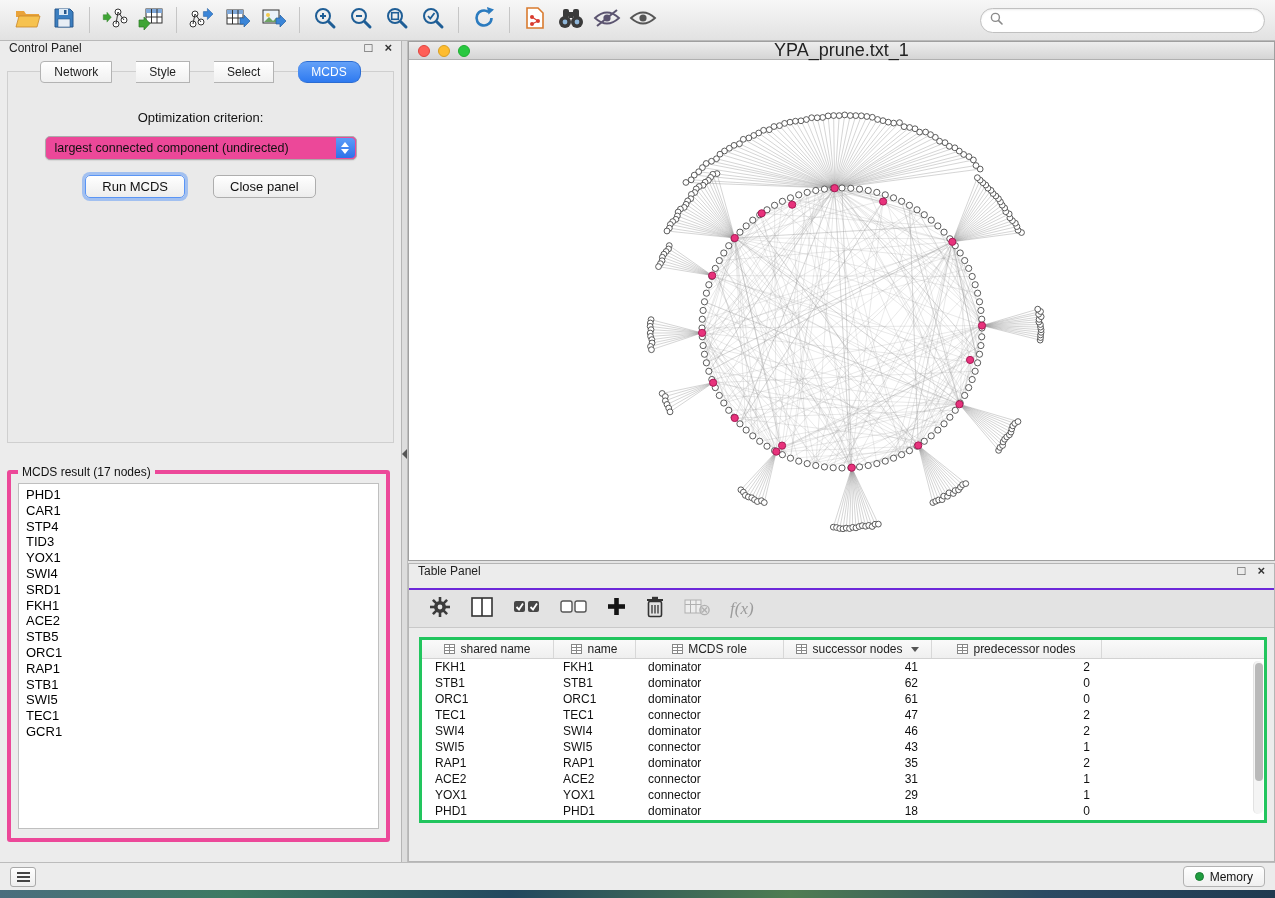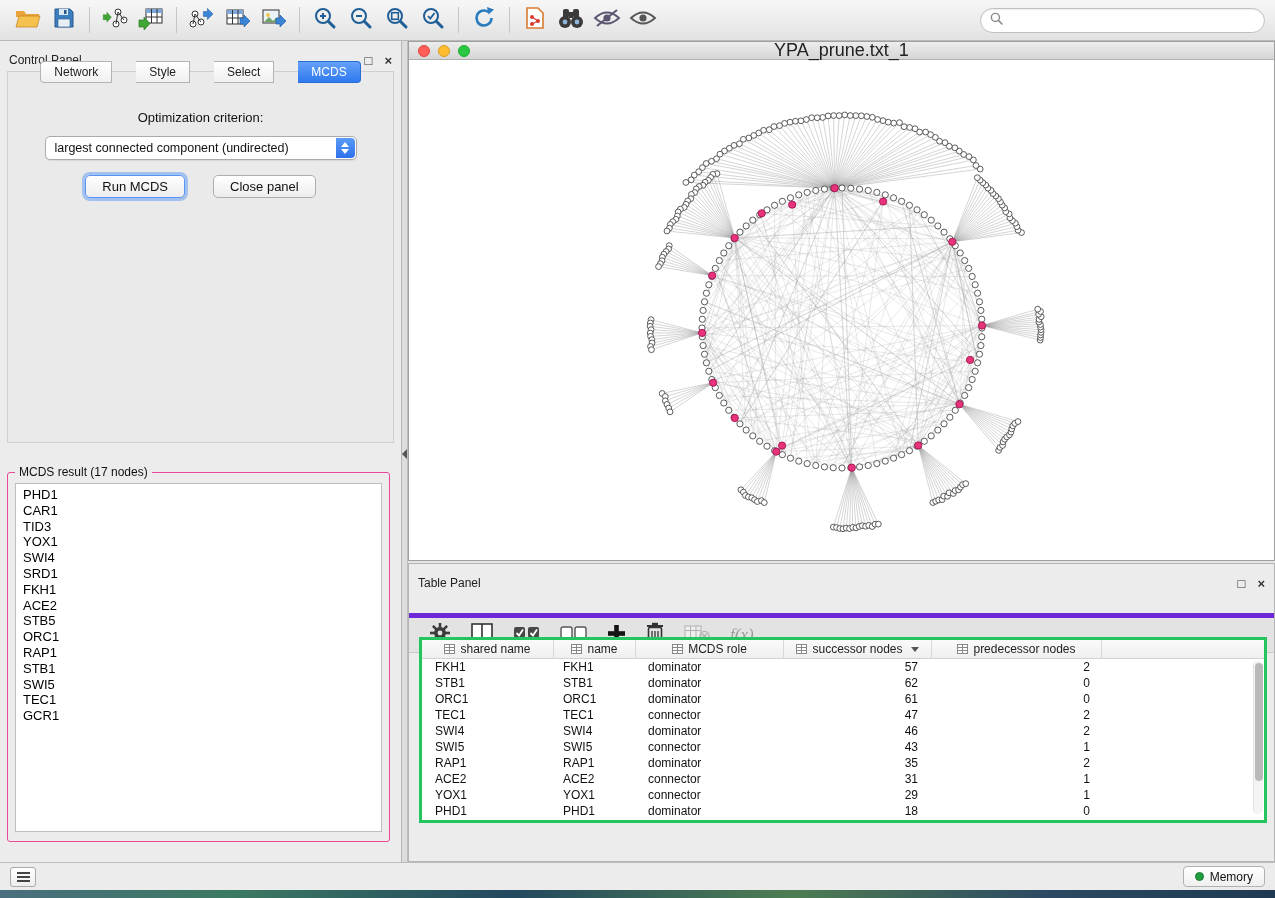--- a/index.html
+++ b/index.html
@@ -26,62 +26,62 @@
     display:flex; align-items:center; padding:0 9px; gap:5px;
     box-shadow: inset 0 1px 2px rgba(0,0,0,.08);
   }
   #search-box input { border:none; outline:none; flex:1; font-size:12px; background:transparent; font-family:"Liberation Sans",sans-serif; }
 
   
   #control-panel {
     position:absolute; left:0; top:41px; width:402px; bottom:36px;
     background:#ececec; border-right:1px solid #b5b5b5;
   }
-  .panel-header { height:26px; display:flex; align-items:flex-end; padding:0 9px; font-size:12px; color:#222; }
+  .panel-header { height:26px; display:flex; align-items:flex-start; padding:0 9px; font-size:12px; color:#222; }
   .win-btns { margin-left:auto; display:flex; gap:12px; font-size:13px; color:#333; align-items:center; }
   .win-btn { cursor:default; line-height:1; }
   .cp-box {
     position:absolute; left:7px; right:7px; top:30px; height:372px;
     border:1px solid #cfcfcf; background:#eaeaea;
   }
   .seg { display:flex; justify-content:center;gap:24px; }
   .cp-tabs { position:relative; top:-11px; }
   .seg-btn {
     font-size:12px; height:22px; line-height:20px; padding:0 13px;
     background: linear-gradient(#ffffff,#f0f0f0);
     border:1px solid #b3b3b3; border-left:none; color:#222; cursor:default;
   }
   .seg-btn:first-child { border-left:1px solid #b3b3b3; border-radius:4px 0 0 4px; }
   .seg-btn:last-child { border-radius:0 4px 4px 0; }
-  .seg-btn.active { background: linear-gradient(#64a1f8,#2e7af0); border-color:#2b6cd2; color:#fff; }
+  .seg-btn.active { background: linear-gradient(#64a1f8,#2e7af0); border-color:#2b6cd2; color:#fff;border-radius:9px; }
   .opt-label { text-align:center; font-size:13px; margin-top:16px; color:#111; }
   .select {
     margin:11px auto 0 auto; width:312px; height:24px;
-    background:#ffffff; border:1px solid #ababab; border-radius:5px;
+    background:#ec4899; border:1px solid #ababab; border-radius:5px;
     display:flex; align-items:center; position:relative;
     font-size:12.5px; padding-left:9px; color:#111;
     box-shadow: 0 1px 1px rgba(0,0,0,.08);
   }
   .select .stepper {
     position:absolute; right:1px; top:1px; bottom:1px; width:19px;
     background: linear-gradient(#5a9cf8,#2e71ea); border-radius:0 4px 4px 0;
     display:flex; flex-direction:column; align-items:center; justify-content:center; gap:2px;
   }
   .tri-up { width:0; height:0; border-left:4px solid transparent; border-right:4px solid transparent; border-bottom:5px solid #fff; }
   .tri-dn { width:0; height:0; border-left:4px solid transparent; border-right:4px solid transparent; border-top:5px solid #fff; }
   .btn-row { display:flex; justify-content:center; gap:28px; margin-top:15px; }
   .mac-btn {
     height:23px; padding:0 16px; font-size:13px; color:#111;
     background: linear-gradient(#ffffff,#ededed);
     border:1px solid #aeaeae; border-radius:5px;
   }
   .mac-btn.focused { border-color:#5a95f5; box-shadow: 0 0 0 3px rgba(90,150,246,.5); }
   #mcds-fieldset {
     position:absolute; left:7px; right:11px; top:424px; bottom:20px;
-    border:1px solid #ec4899; border-radius:3px; padding:4px 7px 9px 7px;
+    border:4px solid #ec4899; border-radius:3px; padding:4px 7px 9px 7px;
   }
   #mcds-fieldset legend { font-size:12px; padding:0 4px; color:#111; }
   #mcds-list {
     width:100%; height:100%; background:#fff; border:1px solid #bfbfbf;
     overflow:auto; font-size:13px; line-height:15.8px; padding:3px 7px; color:#000;
   }
 
   
   #splitter-v { position:absolute; left:402px; top:41px; width:6px; bottom:36px; background:#dddddd; border-right:1px solid #bdbdbd; }
   #splitter-v .handle { position:absolute; top:408px; left:0px; width:0; height:0; border-top:5px solid transparent; border-bottom:5px solid transparent; border-right:5px solid #555; }
@@ -104,22 +104,22 @@
   .light.green { background:#28c840; border:1px solid #1eae31; }
   #net-canvas-wrap { width:100%; height:500px; overflow:hidden; }
 
   
   #table-panel {
     position:absolute; left:408px; top:563px; right:0; bottom:36px;
     background:#ececec; border:1px solid #b5b5b5;
   }
   #tp-toolbar {
     position:absolute; left:0; right:0; top:24px; height:40px;
-    background:#e3e3e3; border-top:5px solid #6d28d9; border-bottom:1px solid #c9c9c9;
-    display:flex; align-items:center; gap:20px; padding-left:20px;margin-top:25px;
+    background:#e3e3e3; border-top:2px solid #6d28d9; border-bottom:1px solid #c9c9c9;
+    display:flex; align-items:center; gap:20px; padding-left:20px;
   }
   .tp-icon { display:flex; align-items:center; justify-content:center; }
   .fx { font-family:"Liberation Serif", serif; font-style:italic; color:#9b9b9b; font-size:17px; }
   #table-wrap {
     position:absolute; left:10px; right:7px; top:73px; bottom:38px;
     background:#fff; border:3px solid #22c55e; overflow:hidden;
   }
   .thead { display:flex; height:19px; background:linear-gradient(#fafafa,#efefef); border-bottom:1px solid #d2d2d2; }
   .hcell {
     display:flex; align-items:center; justify-content:center; gap:5px;
@@ -373,20 +373,21 @@
     <div class="btn-row">
       <button class="mac-btn focused">Run MCDS</button>
       <button class="mac-btn">Close panel</button>
     </div>
   </div>
   <fieldset id="mcds-fieldset">
     <legend>MCDS result (17 nodes)</legend>
     <div id="mcds-list">
         <div>PHD1</div>
         <div>CAR1</div>
+        <div>STP4</div>
         <div>TID3</div>
         <div>YOX1</div>
         <div>SWI4</div>
         <div>SRD1</div>
         <div>FKH1</div>
         <div>ACE2</div>
         <div>STB5</div>
         <div>ORC1</div>
         <div>RAP1</div>
         <div>STB1</div>
@@ -1326,21 +1327,21 @@
           </svg>
         <span>predecessor nodes</span>
       </div>
       <div class="hcell" style="flex:1; border-right:none;"></div>
     </div>
     <div>
         <div class="trow">
           <div class="tcell c0">FKH1</div>
           <div class="tcell c1">FKH1</div>
           <div class="tcell c2">dominator</div>
-          <div class="tcell c3">57</div>
+          <div class="tcell c3">41</div>
           <div class="tcell c4">2</div>
         </div>
         <div class="trow">
           <div class="tcell c0">STB1</div>
           <div class="tcell c1">STB1</div>
           <div class="tcell c2">dominator</div>
           <div class="tcell c3">62</div>
           <div class="tcell c4">0</div>
         </div>
         <div class="trow">

